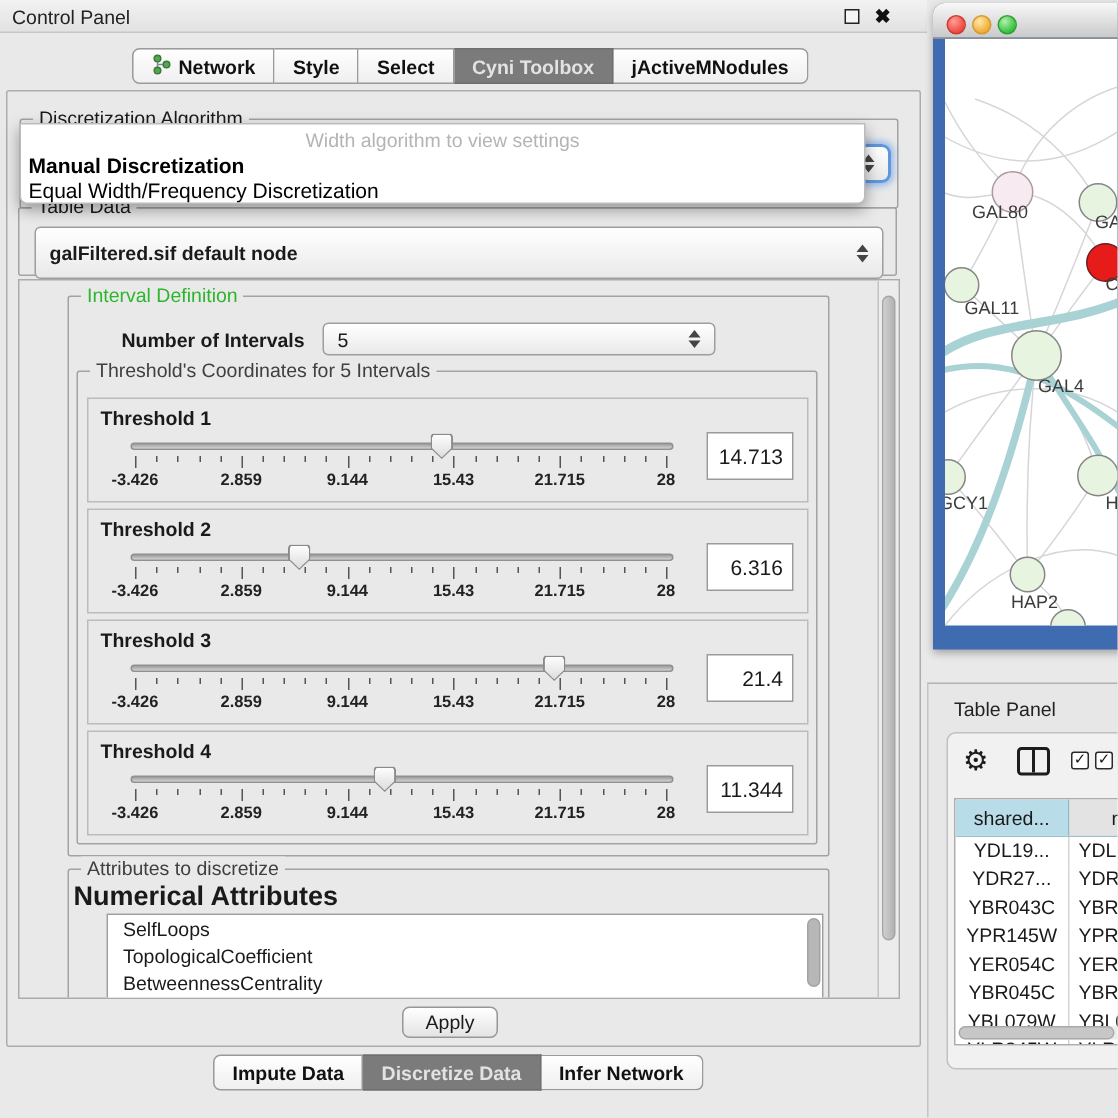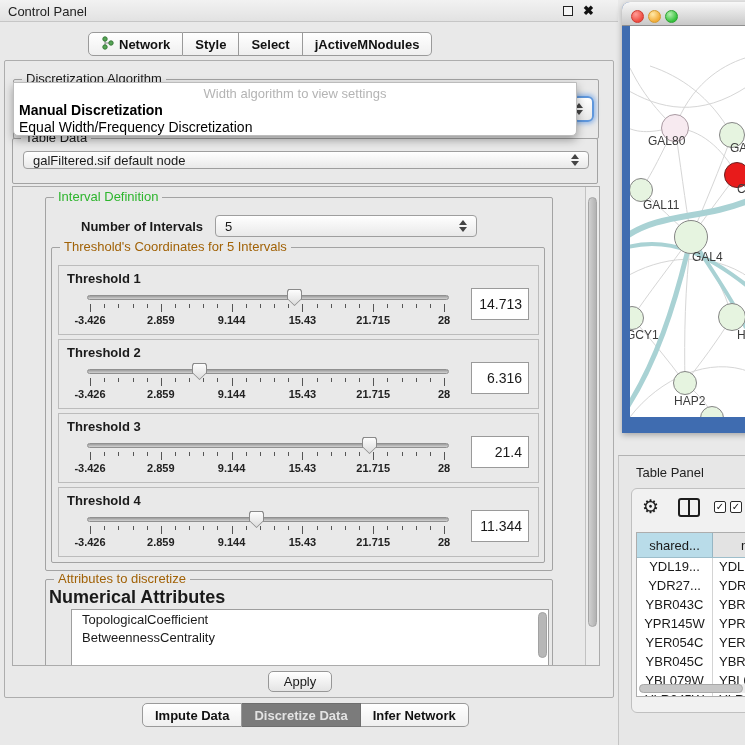--- a/index.html
+++ b/index.html
@@ -19,21 +19,21 @@
   .tab:first-child { border-left:1px solid #9a9a9a; border-radius:5px 0 0 5px; }
   .tab:last-child { border-radius:0 5px 5px 0; }
   .tab.sel { background:#7b7b7b; color:#e3e3e3; border-color:#6e6e6e; }
 
   
   .mainpanel { left:4px; top:60px; width:610px; height:638px; background:#e9e9e9; border:1px solid #adadad; border-radius:2px; }
 
   .group { position:absolute; border:1px solid #a3a3a3; border-radius:2px; }
   .gtitle { position:absolute; top:-9px; left:8px; background:#e9e9e9; padding:0 4px; font-size:13px; }
   .gtitle.green { color:#2db52d; }
-  .gtitle.blue { color:#a16207; }
+  .gtitle.blue { color:#404040; }
 
   .combo { position:absolute; background:linear-gradient(#ffffff,#e9e9e9); border:1px solid #9e9e9e; border-radius:4px; font-size:13px; display:flex; align-items:center; padding-left:9px; }
   .spinner { position:absolute; right:8px; top:50%; transform:translateY(-50%); width:9px; height:12px; }
   .spinner i { position:absolute; left:0; width:0; height:0; border-left:4.5px solid transparent; border-right:4.5px solid transparent; }
   .spinner .up { top:0; border-bottom:5px solid #444; }
   .spinner .dn { bottom:0; border-top:5px solid #444; }
 
   
   .popup { left:13px; top:82px; width:564px; height:54px; background:#ffffff; border:1px solid #bcbcbc; border-radius:0 0 5px 5px; box-shadow:0 4px 10px rgba(0,0,0,0.35); z-index:30; }
   .popup .ph { position:absolute; top:3px; left:0; width:100%; text-align:center; color:#b4b4b4; font-size:13px; }
@@ -118,20 +118,23 @@
           <circle cx="10" cy="7" r="2.2" fill="#55a555" stroke="#3a7a3a"></circle>
         </svg></span>
     <span>Network</span>
   </div>
   <div class="tab">
       <span>Style</span>
     </div>
   <div class="tab">
       <span>Select</span>
     </div>
+  <div class="tab sel">
+      <span>Cyni Toolbox</span>
+    </div>
   <div class="tab">
       <span>jActiveMNodules</span>
     </div>
 </div>
 
 <div class="abs mainpanel">
 
   <div class="group" style="left:8px; top:18px; width:586px; height:60px;">
     <span class="gtitle">Discretization Algorithm</span>
   </div>
@@ -145,21 +148,21 @@
 </div>
 
 <div class="abs popup">
   <div class="ph">Width algorithm to view settings</div>
   <div class="it1">Manual Discretization</div>
   <div class="it2">Equal Width/Frequency Discretization</div>
 </div>
 
 <div class="abs group" style="left:12px; top:138px; width:586px; height:46px; z-index:5;">
   <span class="gtitle">Table Data</span>
-  <div class="combo" style="left:10px; top:12px; width:566px; height:18px;">
+  <div class="combo" style="left:10px; top:12px; width:566px; height:35px;font-weight:bold;">
     <span>galFiltered.sif default node</span>
     <span class="spinner">
         <i class="up"></i>
         <i class="dn"></i>
       </span>
   </div>
 </div>
 
 <div class="abs scrollarea">
 
@@ -362,20 +365,21 @@
       <span style="left:354px;">28</span>
     </div>
     <div class="valbox">11.344</div>
   </div>
 
   <div class="group" style="left:32px; top:392px; width:508px; height:95px;">
     <span class="gtitle blue">Attributes to discretize</span>
   </div>
   <span class="abs" style="left:36px; top:400px; font-size:18px; font-weight:bold;">Numerical Attributes</span>
   <div class="abs attrlist" style="top:422px;">
+    <div class="item">SelfLoops</div>
     <div class="item">TopologicalCoefficient</div>
     <div class="item">BetweennessCentrality</div>
     <div class="attrsb"></div>
   </div>
 
   <div class="vsb">
       <div class="thumb"></div>
     </div>
 </div>
 

